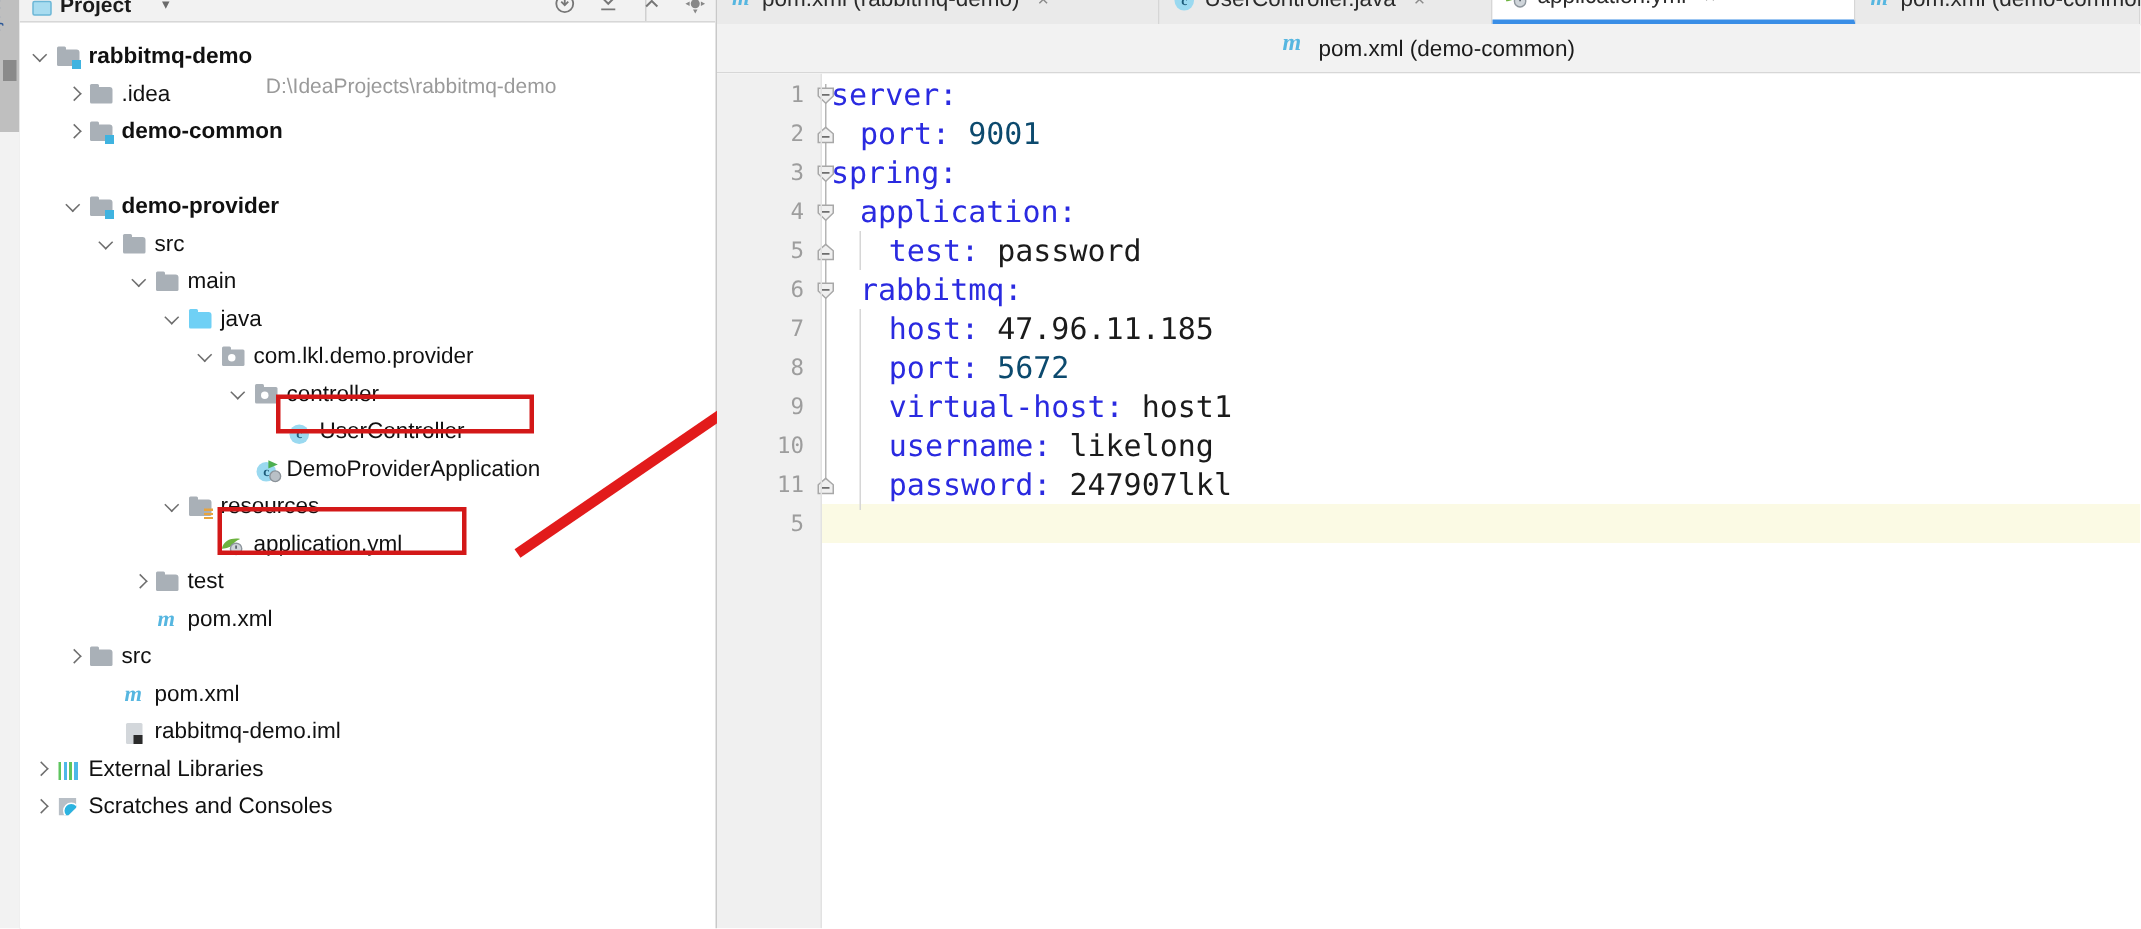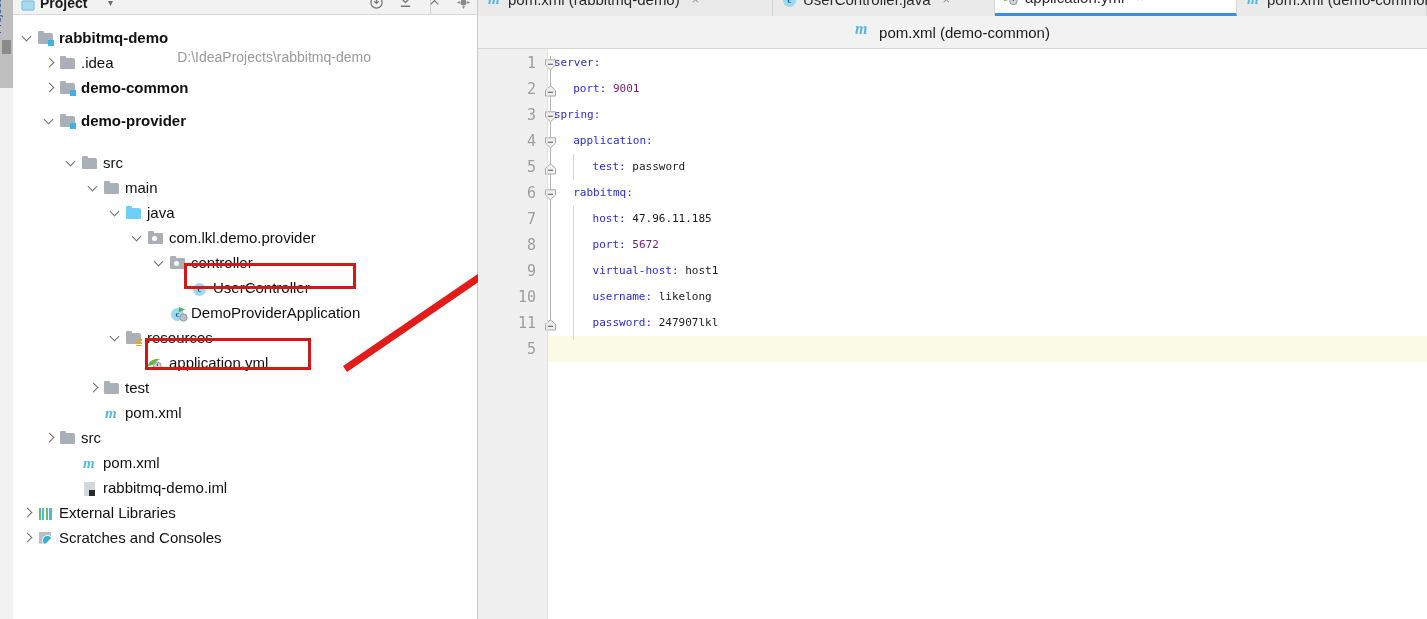--- a/index.html
+++ b/index.html
@@ -226,26 +226,26 @@
     background: #e2e2e2;
   }
   .code {
     position: absolute; left: 76px; top: 0;
     width: 873px; height: 570px;
   }
   .cline {
     position: absolute; left: 0;
     height: 26px;
     font-family: "DejaVu Sans Mono", monospace;
-    font-size: 11px;
+    font-size: 20px;
     white-space: pre;
     line-height: 26px;
   }
   .k  { color: #2a2ae0; }
-  .n  { color: #701a75; }
+  .n  { color: #0c4a6e; }
   .v  { color: #1b1b1b; }
   .curline {
     position: absolute; left: 0; width: 949px; height: 26px;
     background: #fbfae4;
   }
   .indent-guide {
     position: absolute; width: 1px; background: #d6d6d6;
   }
 </style>
 </head>
@@ -315,21 +315,21 @@
         </div>
         <div class="trow" style="top: 61px;">
           <div style="flex: 0 0 auto; width: 30px; height: 1px;"></div>
           <span class="arrow right"></span>
           <span class="ticon">
             <span class="ic-folder"></span>
             <span class="ic-badge"></span>
           </span>
           <span class="tlabel bold">demo-common</span>
         </div>
-        <div class="trow" style="top: 94px;">
+        <div class="trow" style="top: 111px;">
           <div style="flex: 0 0 auto; width: 30px; height: 1px;"></div>
           <span class="arrow down"></span>
           <span class="ticon">
             <span class="ic-folder"></span>
             <span class="ic-badge"></span>
           </span>
           <span class="tlabel bold">demo-provider</span>
         </div>
         <div class="trow" style="top: 136px;">
           <div style="flex: 0 0 auto; width: 52px; height: 1px;"></div>

